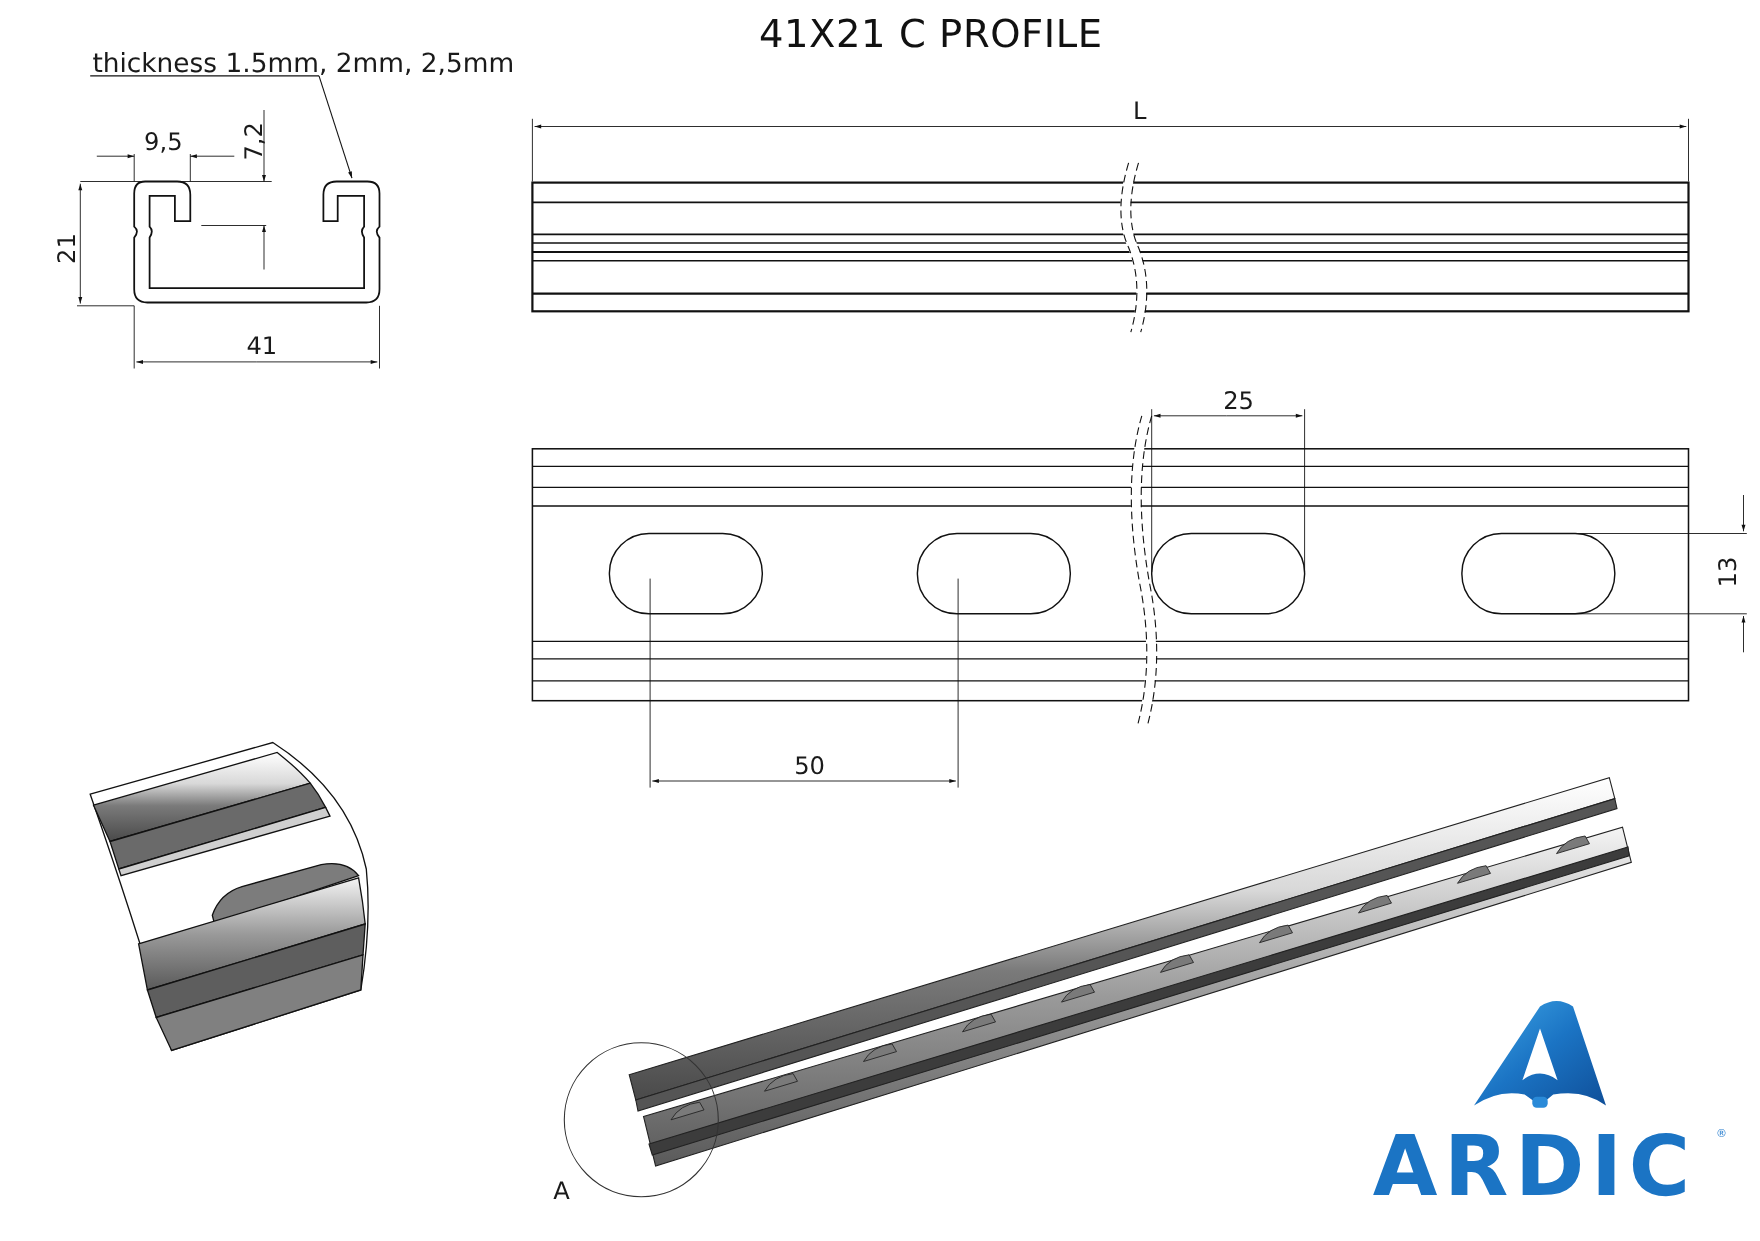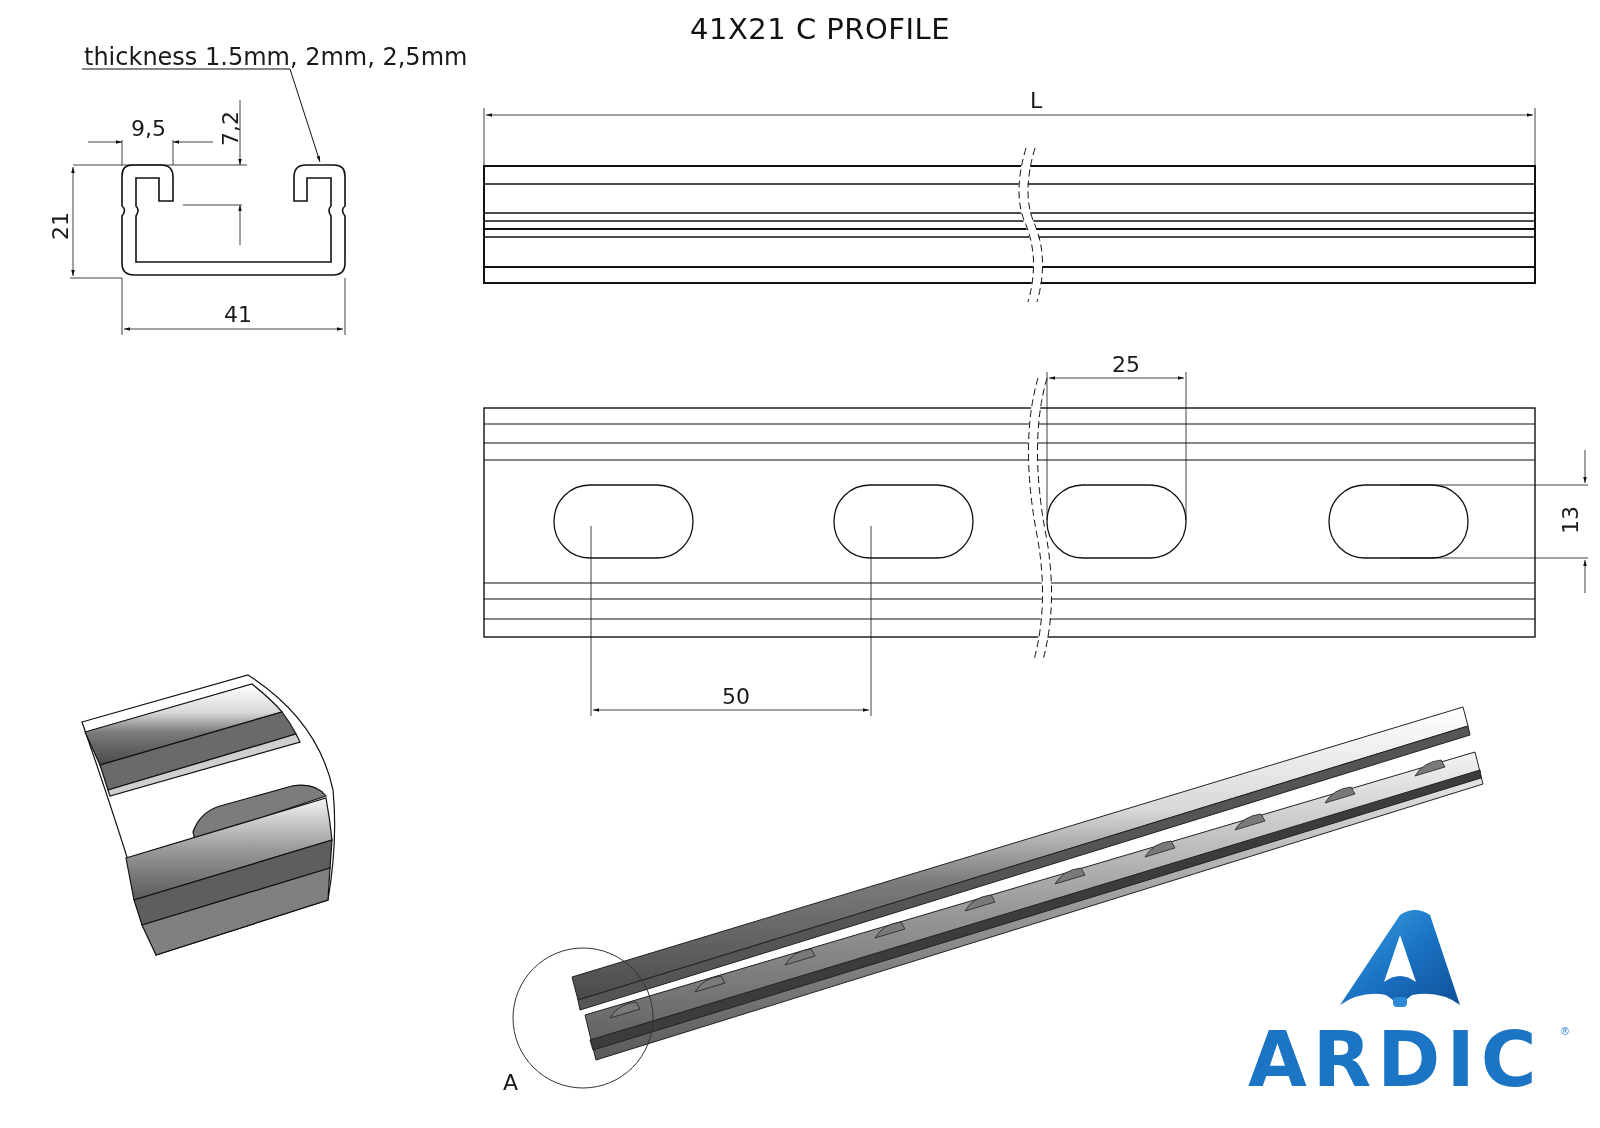--- a/index.html
+++ b/index.html
@@ -1,17 +1,17 @@
 <!DOCTYPE html>
 <html><head>
 <meta charset="utf-8">
 <style>
   html, body { margin:0; padding:0; background:#ffffff; }
   body { width:1600px; height:1128px; position:relative; overflow:hidden; font-family:"DejaVu Sans", sans-serif; color:#111; }
-  .title { position:absolute; left:690px; top:12px; font-size:29px; letter-spacing:0.5px; color:#111; font-weight:normal; }
+  .title { position:absolute; left:690px; top:12px; font-size:35px; letter-spacing:0.5px; color:#111; font-weight:normal; }
   svg { position:absolute; left:0; top:0; }
   .dim { font-family:"DejaVu Sans", sans-serif; font-size:22px; fill:#1a1a1a; }
   .note { font-family:"DejaVu Sans", sans-serif; font-size:24px; fill:#1a1a1a; }
   .logo-text { position:absolute; left:1248px; top:1022px; font-family:"DejaVu Sans", sans-serif; font-weight:bold; font-size:76px; letter-spacing:6px; color:#1b74c4; line-height:1; }
   .logo-reg { position:absolute; left:1560px; top:1026px; font-size:10px; color:#2a7fcf; }
 </style>
 </head>
 <body>
 
 <div class="title">41X21 C PROFILE</div>

